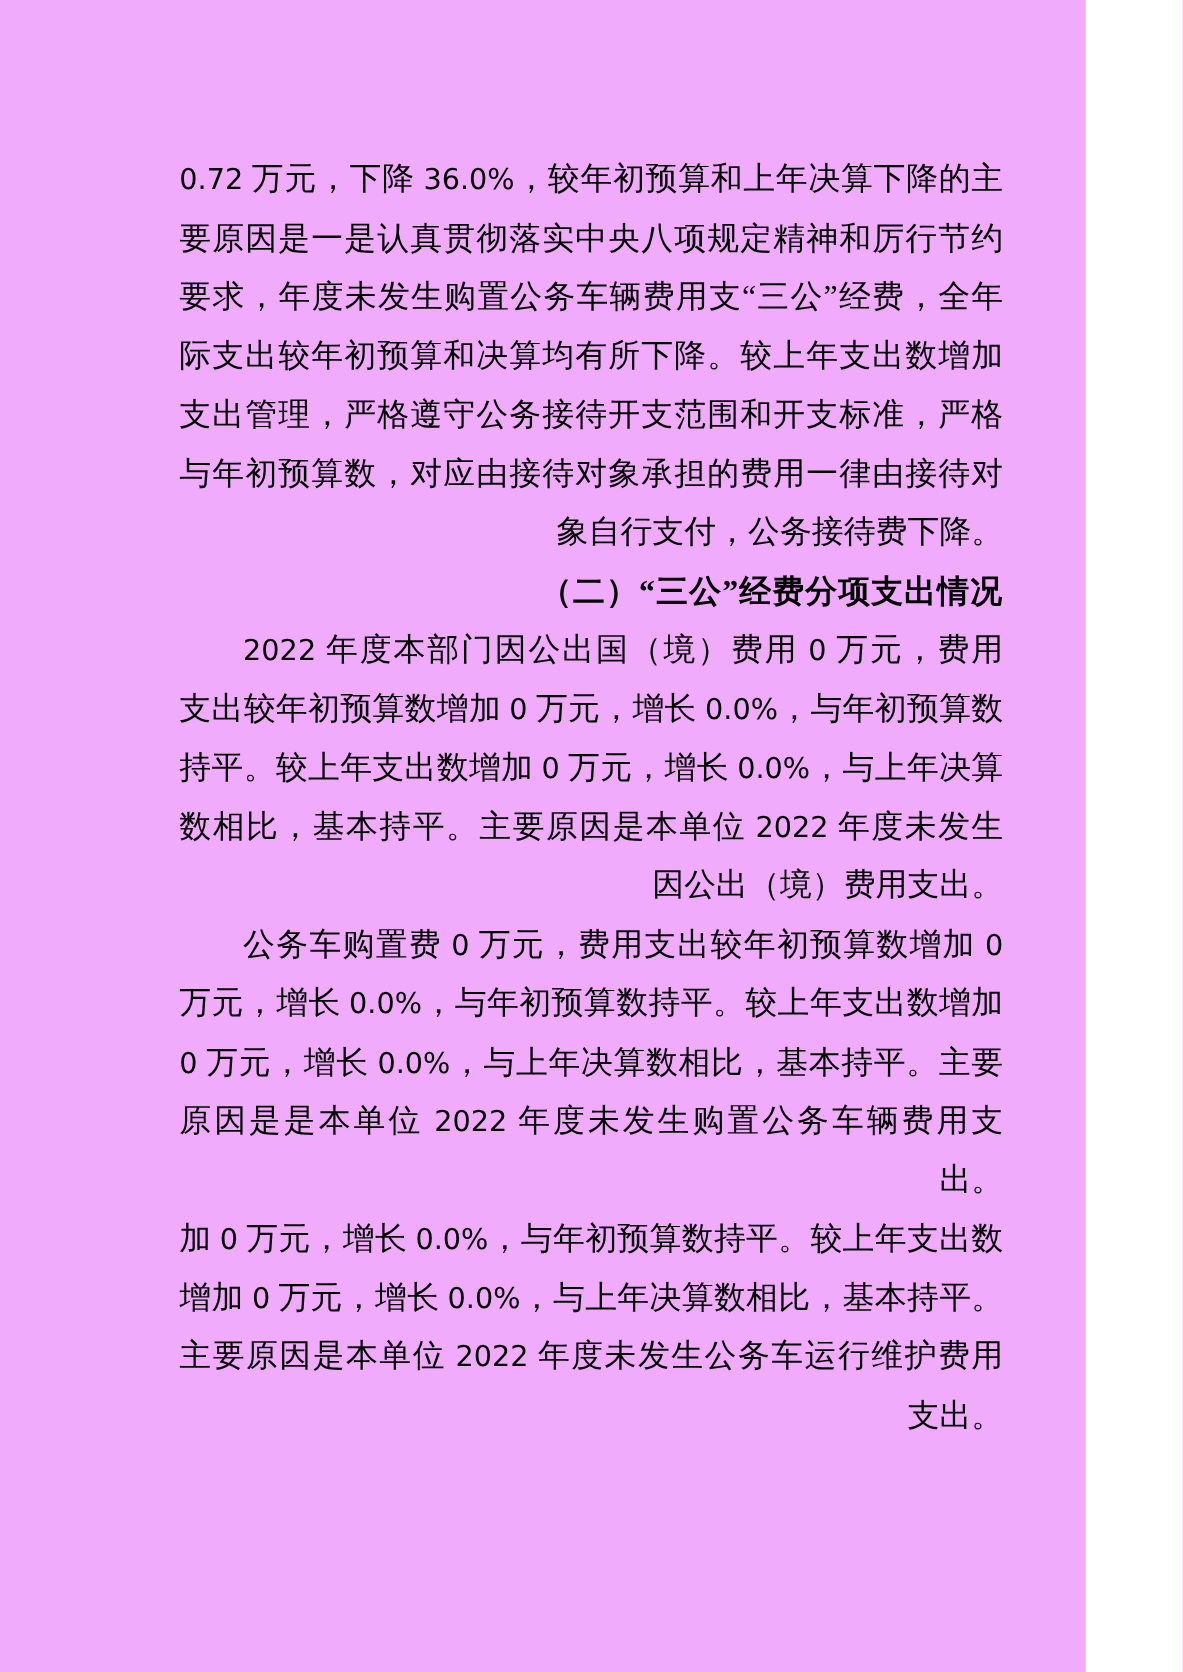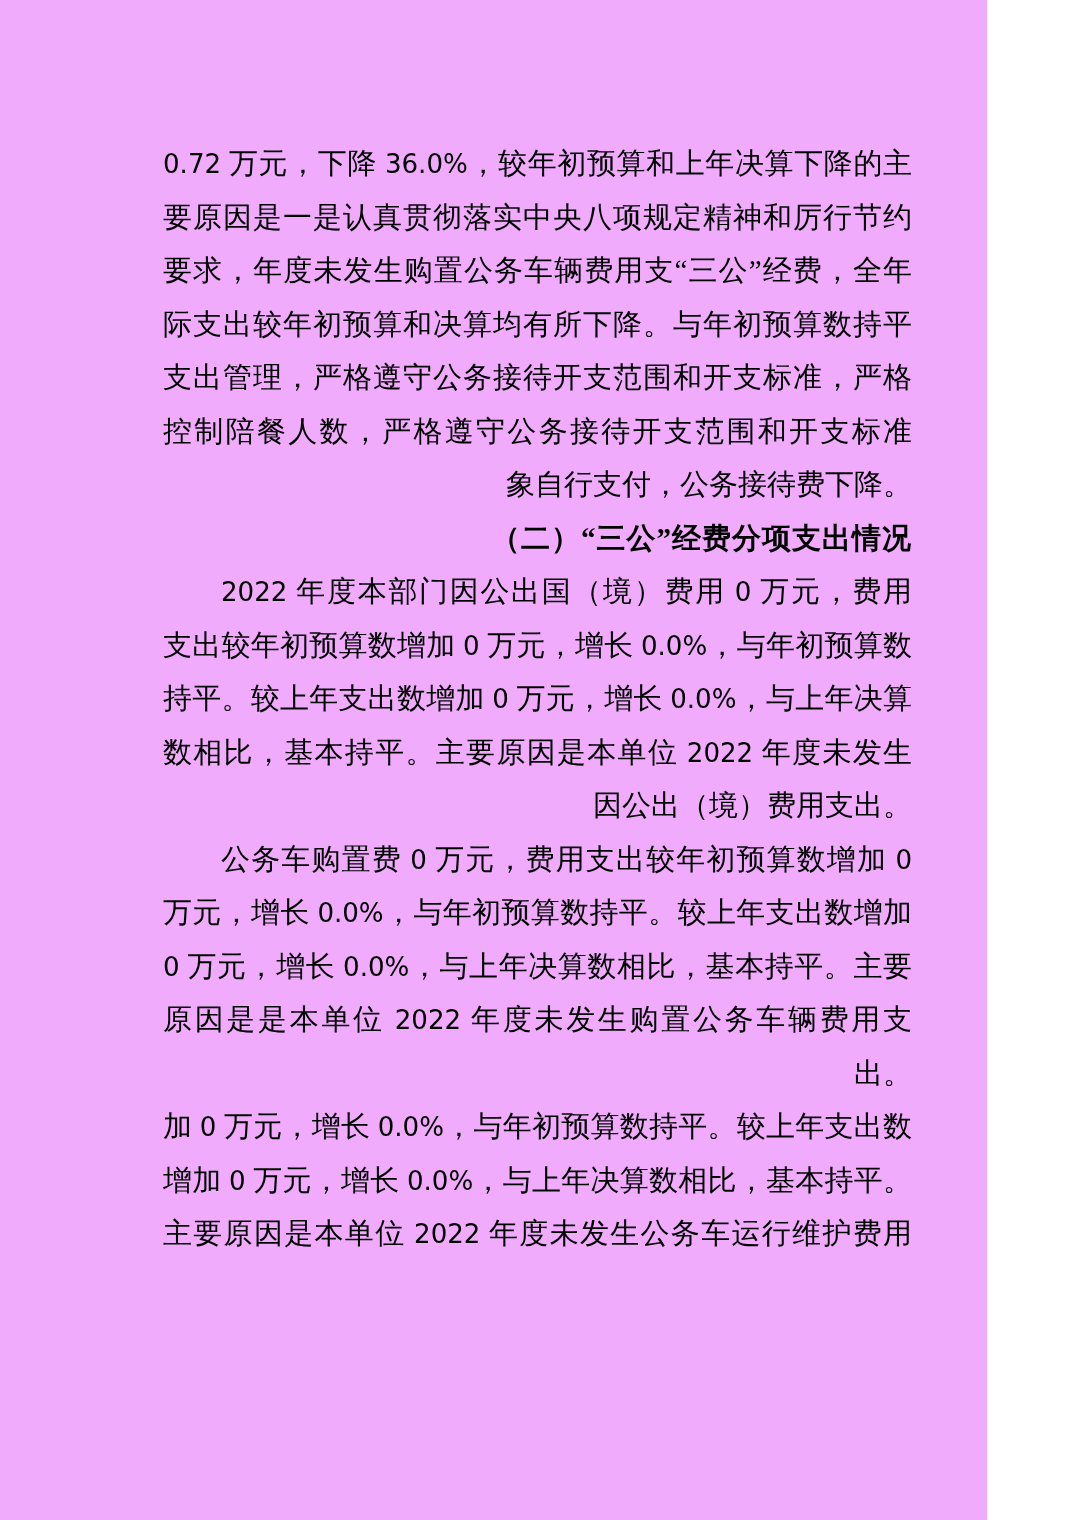--- a/index.html
+++ b/index.html
@@ -52,37 +52,38 @@
 </style>
 </head>
 <body>
 
 <div class="page">
   <div class="content">
 
     <div class="line j"><span class="num">0.72</span> 万元，下降 <span class="num">36.0%</span>，较年初预算和上年决算下降的主</div>
     <div class="line j">要原因是一是认真贯彻落实中央八项规定精神和厉行节约</div>
     <div class="line j">要求，年度未发生购置公务车辆费用支“三公”经费，全年实</div>
-    <div class="line j">际支出较年初预算和决算均有所下降。与年初预算数持平</div>
+    <div class="line j">际支出较年初预算和决算均有所下降。较上年支出数增加</div>
     <div class="line j">支出管理，严格遵守公务接待开支范围和开支标准，严格</div>
-    <div class="line j">控制陪餐人数，严格遵守公务接待开支范围和开支标准</div>
+    <div class="line j">与年初预算数，对应由接待对象承担的费用一律由接待对</div>
     <div class="line">象自行支付，公务接待费下降。</div>
 
     <div class="line heading ind">（二）“三公”经费分项支出情况</div>
 
     <div class="line j ind"><span class="num">2022</span> 年度本部门因公出国（境）费用 <span class="num">0</span> 万元，费用</div>
     <div class="line j">支出较年初预算数增加 <span class="num">0</span> 万元，增长 <span class="num">0.0%</span>，与年初预算数</div>
     <div class="line j">持平。较上年支出数增加 <span class="num">0</span> 万元，增长 <span class="num">0.0%</span>，与上年决算</div>
     <div class="line j">数相比，基本持平。主要原因是本单位 <span class="num">2022</span> 年度未发生</div>
     <div class="line">因公出（境）费用支出。</div>
 
     <div class="line j ind">公务车购置费 <span class="num">0</span> 万元，费用支出较年初预算数增加 <span class="num">0</span></div>
     <div class="line j">万元，增长 <span class="num">0.0%</span>，与年初预算数持平。较上年支出数增加</div>
     <div class="line j"><span class="num">0</span> 万元，增长 <span class="num">0.0%</span>，与上年决算数相比，基本持平。主要</div>
     <div class="line j">原因是是本单位 <span class="num">2022</span> 年度未发生购置公务车辆费用支</div>
     <div class="line">出。</div>
 
     <div class="line j">加 <span class="num">0</span> 万元，增长 <span class="num">0.0%</span>，与年初预算数持平。较上年支出数</div>
     <div class="line j">增加 <span class="num">0</span> 万元，增长 <span class="num">0.0%</span>，与上年决算数相比，基本持平。</div>
     <div class="line j">主要原因是本单位 <span class="num">2022</span> 年度未发生公务车运行维护费用</div>
+    <div class="line">支出。</div>
 
   </div>
 </div>
 
 </body></html>

